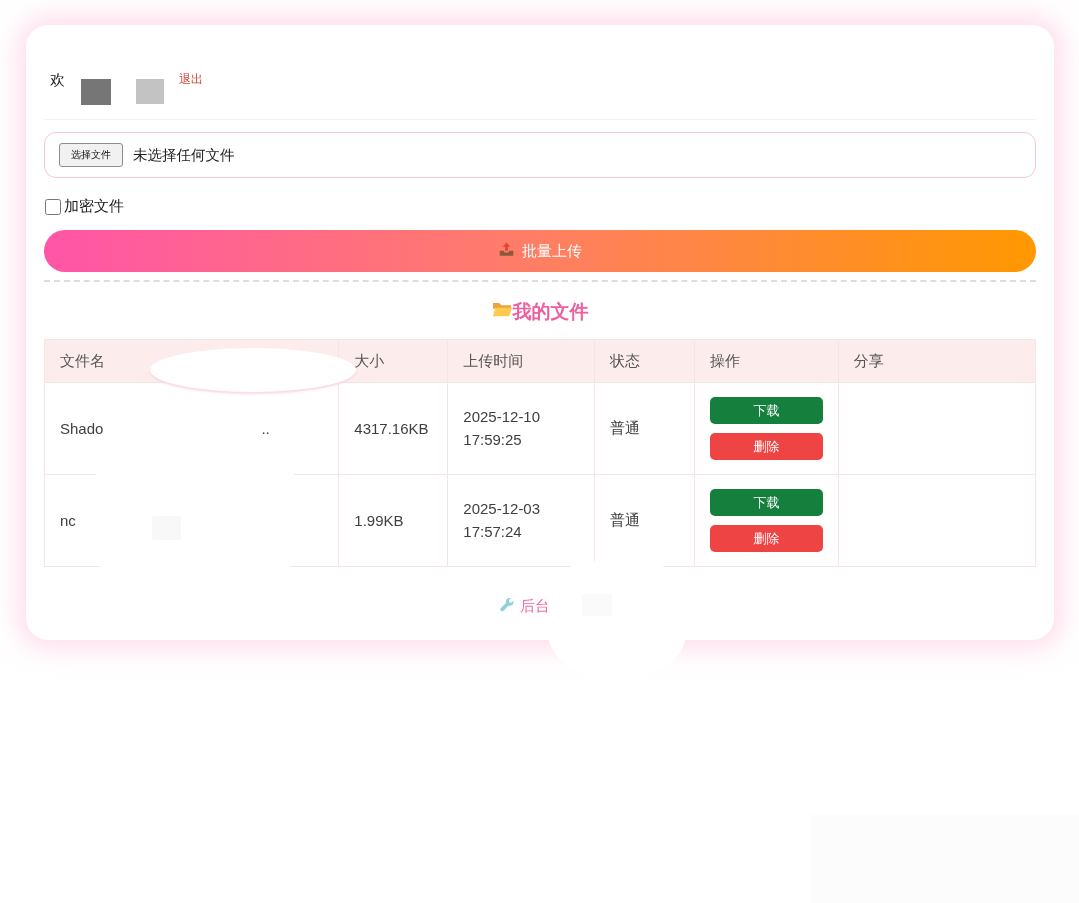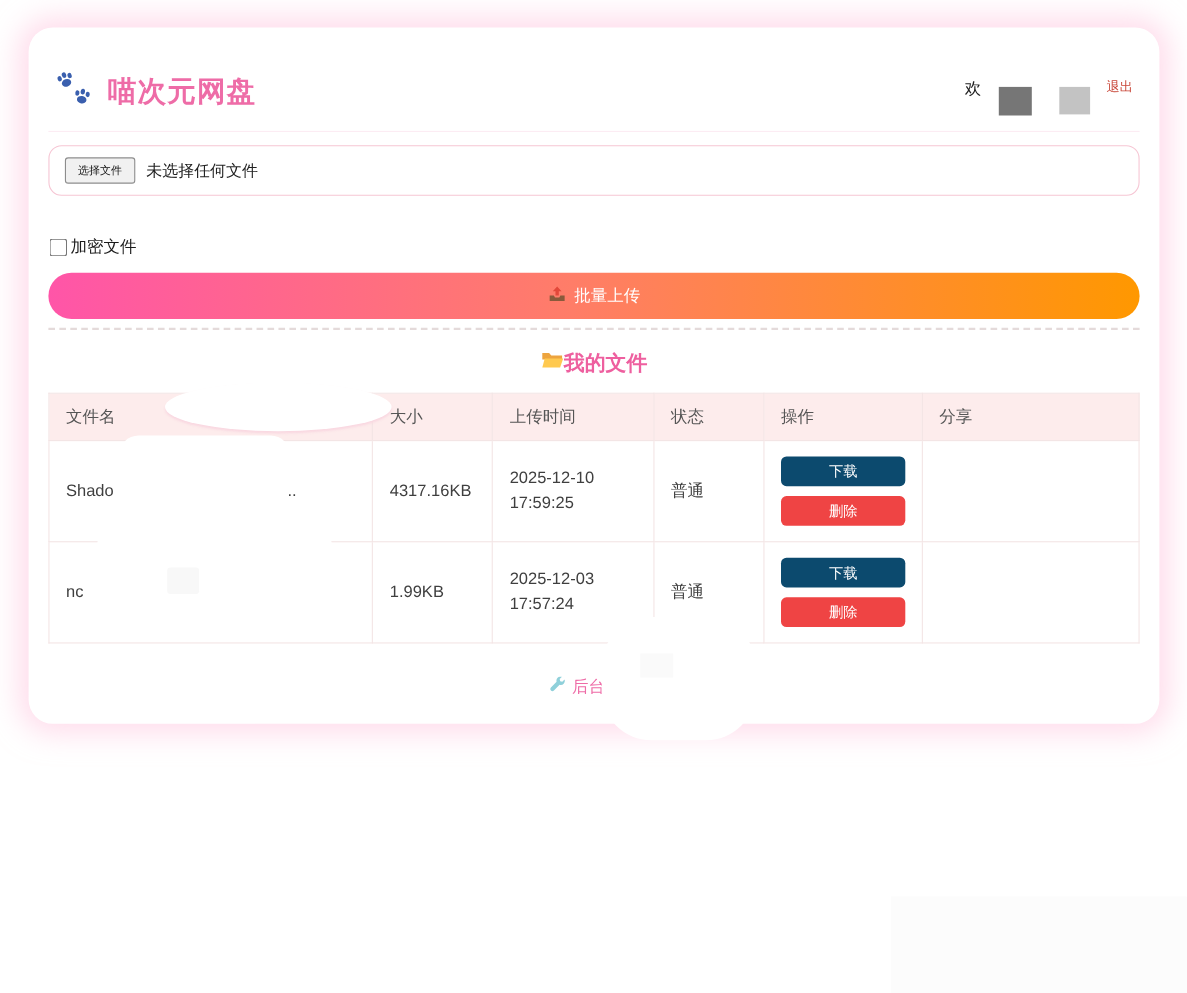--- a/index.html
+++ b/index.html
@@ -24,21 +24,21 @@
   .blk-light { width:28px; height:25px; background:#c3c3c3; margin-left:25px; }
   .logout { font-size:12px; color:#c9483a; text-decoration:none; margin-left:15px; margin-top:2px; }
 
   
   .upload-box { margin-top:12px; border:1px solid #f6c6d4; border-radius:12px;
     padding:10px 14px; display:flex; align-items:center; }
   .choose-btn { font-size:10px; color:#111; background:#f1f1f1; border:1px solid #8d8d8d;
     border-radius:3px; padding:4px 11px; cursor:pointer; }
   .file-status { font-size:14.5px; color:#222; margin-left:10px; }
 
-  .enc-row { margin-top:37px; display:flex; align-items:center; padding-left:1px; }
+  .enc-row { margin-top:19px; display:flex; align-items:center; padding-left:1px; }
   .enc-row input { width:16px; height:16px; }
   .enc-label { font-size:15px; color:#1b1b1b; margin-left:3px; }
 
   .batch-btn { margin-top:14px; width:100%; height:42px; border:none; border-radius:21px;
     background:linear-gradient(90deg,#ff55a8 0%, #ff7d68 48%, #ff9800 100%);
     color:#fff; font-size:15px; cursor:pointer;
     display:flex; align-items:center; justify-content:center; gap:7px; font-family:inherit; }
 
   .dash-divider { margin-top:8px; border-top:2px dashed #e4dada; height:0; }
 
@@ -48,21 +48,21 @@
   
   table { margin-top:14px; width:100%; border-collapse:collapse; table-layout:fixed; }
   th, td { border:1px solid #f3e5e5; text-align:left; padding:6px 15px; font-weight:normal; }
   th { background:#fdecec; color:#555; font-size:15px; height:43px; }
   td { color:#3f3f3f; font-size:15px; }
   tr.frow td { height:92px; vertical-align:middle; }
   .c-time { line-height:1.5; }
   .name-gap { display:inline-block; width:158px; }
   .op-btn { display:block; width:113px; height:27px; border:none; border-radius:5px;
     color:#fff; font-size:13px; cursor:pointer; font-family:inherit; }
-  .btn-dl { background:#0c4a6e; margin-bottom:9px; }
+  .btn-dl { background:#15803d; margin-bottom:9px; }
   .btn-del { background:#ef4444; }
 
   
   .foot { margin-top:30px; display:flex; justify-content:center; align-items:center; gap:130px; position:relative; }
   .copyright { font-size:15px; color:#9a9a9a; }
   .admin-link { font-size:15px; color:#ee6ca7; text-decoration:none; display:flex; align-items:center; gap:5px;justify-content:center; }
 
   
   .blob { position:absolute; background:#fff; z-index:5; }
   .blob-hdr { left:884px; top:3px; width:92px; height:50px; border-radius:50%; }
@@ -74,39 +74,20 @@
   .blob-foot { left:521px; top:536px; width:140px; height:112px; border-radius:45px; }
   .sq-foot { left:556px; top:569px; width:30px; height:22px; background:#fafafa; }
   .corner-rect { position:absolute; left:810px; top:815px; width:269px; height:88px; background:#fcfcfc; z-index:2; }
 </style>
 </head>
 <body>
 
 <div class="card">
 
   <div class="hdr">
-    <div class="hdr-left">
-      <span>
-        <svg width="38" height="36" viewBox="0 0 40 38">
-          <g fill="#3a5fae" transform="translate(10,10) rotate(-18)">
-            <ellipse cx="0" cy="3.2" rx="4.6" ry="3.6"></ellipse>
-            <ellipse cx="-5" cy="-2.6" rx="2" ry="2.6"></ellipse>
-            <ellipse cx="0" cy="-4.6" rx="2.1" ry="2.7"></ellipse>
-            <ellipse cx="5" cy="-2.6" rx="2" ry="2.6"></ellipse>
-          </g>
-          <g fill="#3a5fae" transform="translate(26,26) rotate(8)">
-            <ellipse cx="0" cy="3.2" rx="4.6" ry="3.6"></ellipse>
-            <ellipse cx="-5" cy="-2.6" rx="2" ry="2.6"></ellipse>
-            <ellipse cx="0" cy="-4.6" rx="2.1" ry="2.7"></ellipse>
-            <ellipse cx="5" cy="-2.6" rx="2" ry="2.6"></ellipse>
-          </g>
-        </svg>
-      </span>
-      <span class="site-title">喵次元网盘</span>
-    </div>
     <div class="hdr-right">
       <span class="welcome-txt">欢</span>
       <span class="blk blk-dark"></span>
       <span class="blk blk-light"></span>
       <a href="#" class="logout">退出</a>
     </div>
   </div>
 
   <div class="upload-box">
     <button class="choose-btn">选择文件</button>

